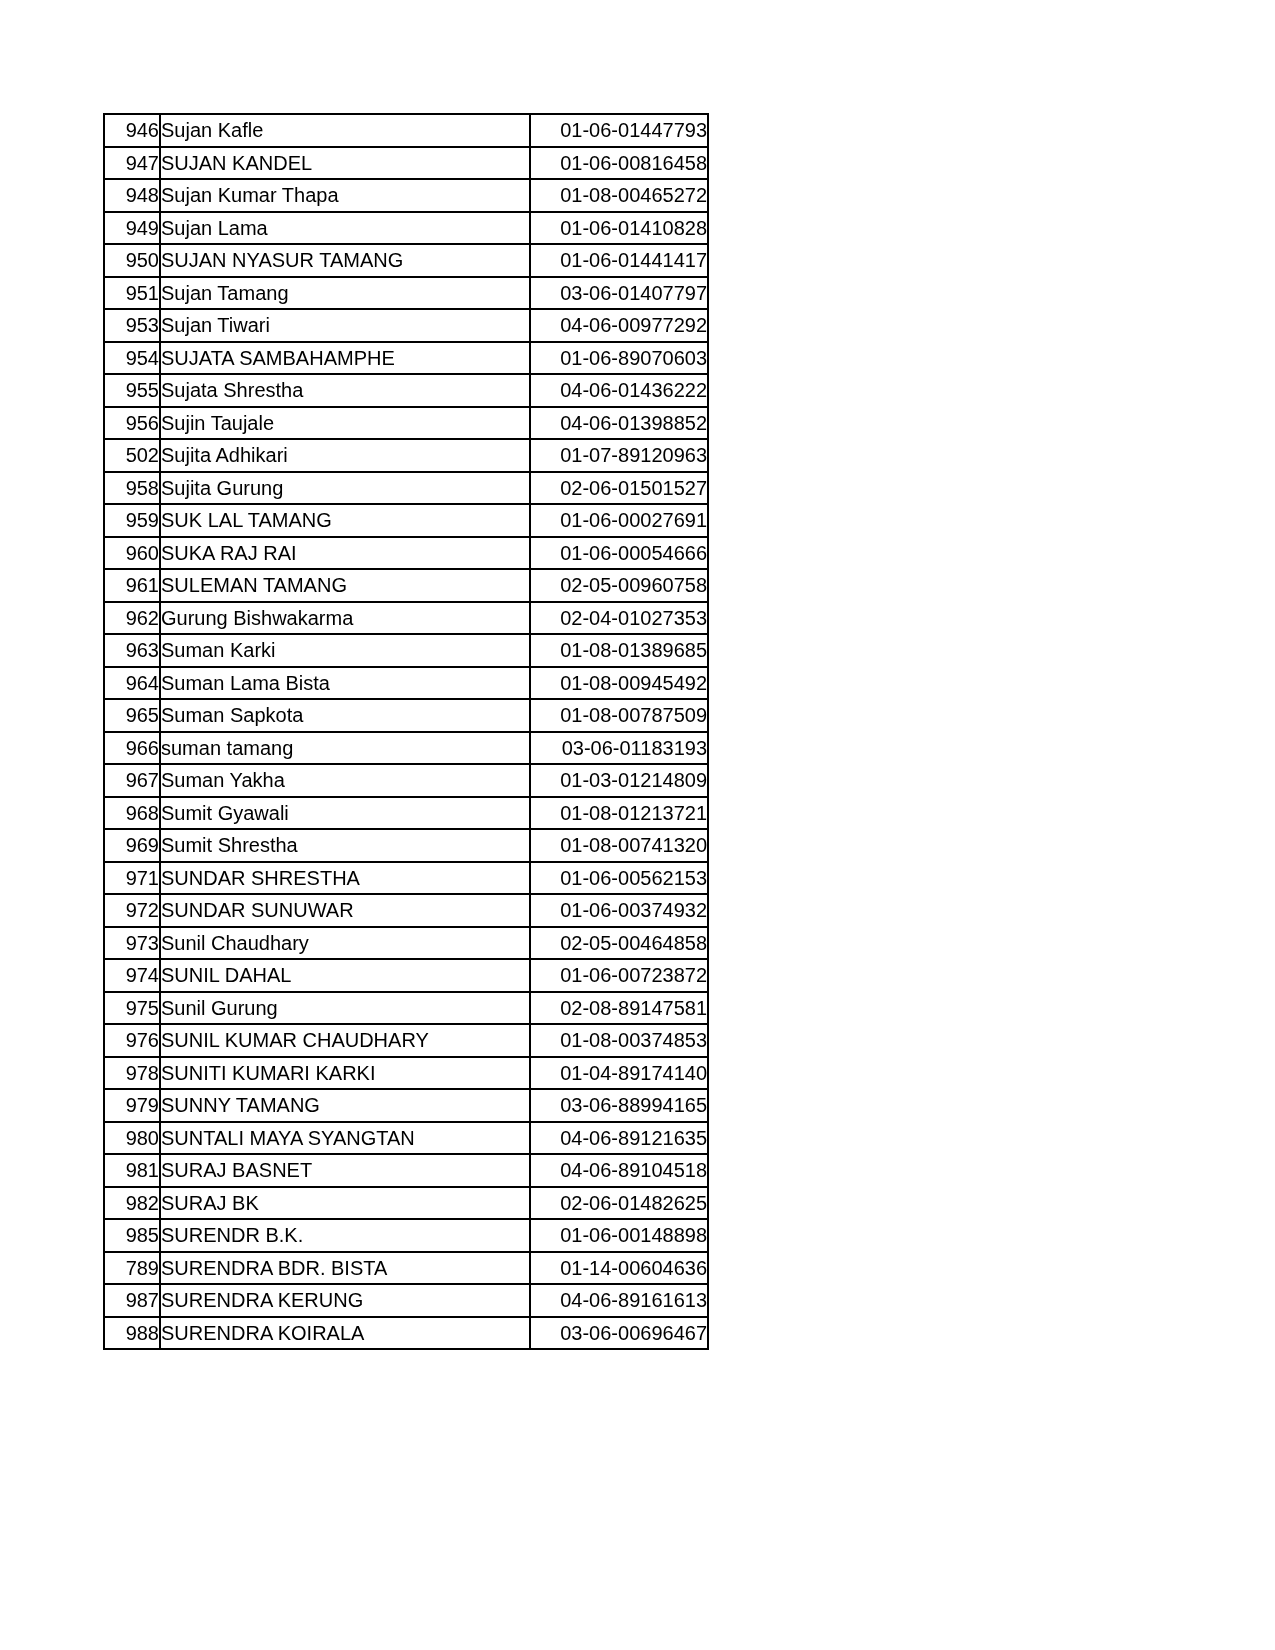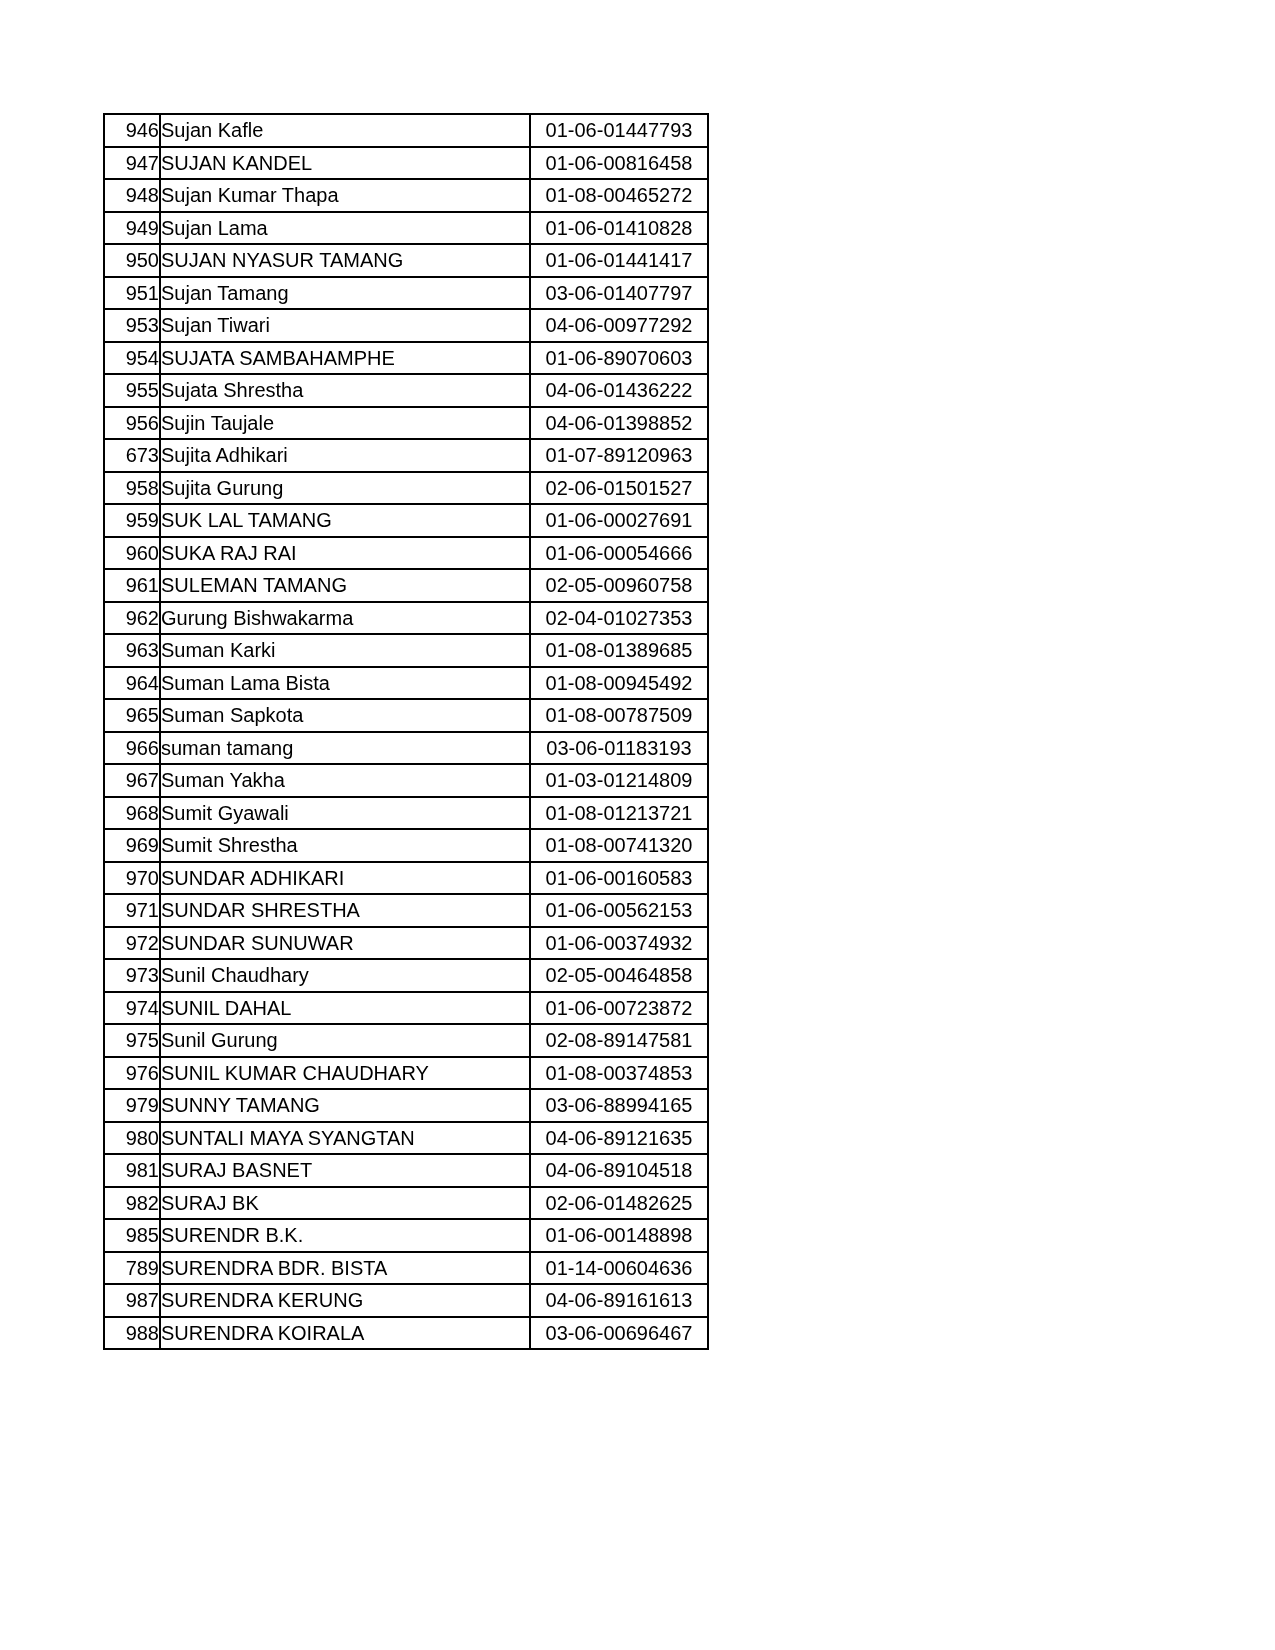--- a/index.html
+++ b/index.html
@@ -42,21 +42,21 @@
     text-align: right;
     padding-right: 4px;
   }
   td.name {
     width: 368px;
     text-align: left;
     padding-left: 6px;
   }
   td.cid {
     width: 176px;
-    text-align: center;
+    text-align: right;
     padding-left: 6px;
   }
 </style>
 </head>
 <body>
 
 <div class="page">
   <table class="roster">
     <tbody id="roster-body">
   <tr>
@@ -114,21 +114,21 @@
     <td class="cid">04-06-01436222</td>
   </tr>
 
   <tr>
     <td class="sn">956</td>
     <td class="name">Sujin Taujale</td>
     <td class="cid">04-06-01398852</td>
   </tr>
 
   <tr>
-    <td class="sn">673</td>
+    <td class="sn">502</td>
     <td class="name">Sujita Adhikari</td>
     <td class="cid">01-07-89120963</td>
   </tr>
 
   <tr>
     <td class="sn">958</td>
     <td class="name">Sujita Gurung</td>
     <td class="cid">02-06-01501527</td>
   </tr>
 
@@ -191,25 +191,20 @@
     <td class="name">Sumit Gyawali</td>
     <td class="cid">01-08-01213721</td>
   </tr>
 
   <tr>
     <td class="sn">969</td>
     <td class="name">Sumit Shrestha</td>
     <td class="cid">01-08-00741320</td>
   </tr>
 
-  <tr>
-    <td class="sn">970</td>
-    <td class="name">SUNDAR ADHIKARI</td>
-    <td class="cid">01-06-00160583</td>
-  </tr>
 
   <tr>
     <td class="sn">971</td>
     <td class="name">SUNDAR SHRESTHA</td>
     <td class="cid">01-06-00562153</td>
   </tr>
 
   <tr>
     <td class="sn">972</td>
     <td class="name">SUNDAR SUNUWAR</td>
@@ -234,20 +229,25 @@
     <td class="cid">02-08-89147581</td>
   </tr>
 
   <tr>
     <td class="sn">976</td>
     <td class="name">SUNIL KUMAR CHAUDHARY</td>
     <td class="cid">01-08-00374853</td>
   </tr>
 
 
+  <tr>
+    <td class="sn">978</td>
+    <td class="name">SUNITI KUMARI KARKI</td>
+    <td class="cid">01-04-89174140</td>
+  </tr>
 
   <tr>
     <td class="sn">979</td>
     <td class="name">SUNNY TAMANG</td>
     <td class="cid">03-06-88994165</td>
   </tr>
 
   <tr>
     <td class="sn">980</td>
     <td class="name">SUNTALI MAYA SYANGTAN</td>

